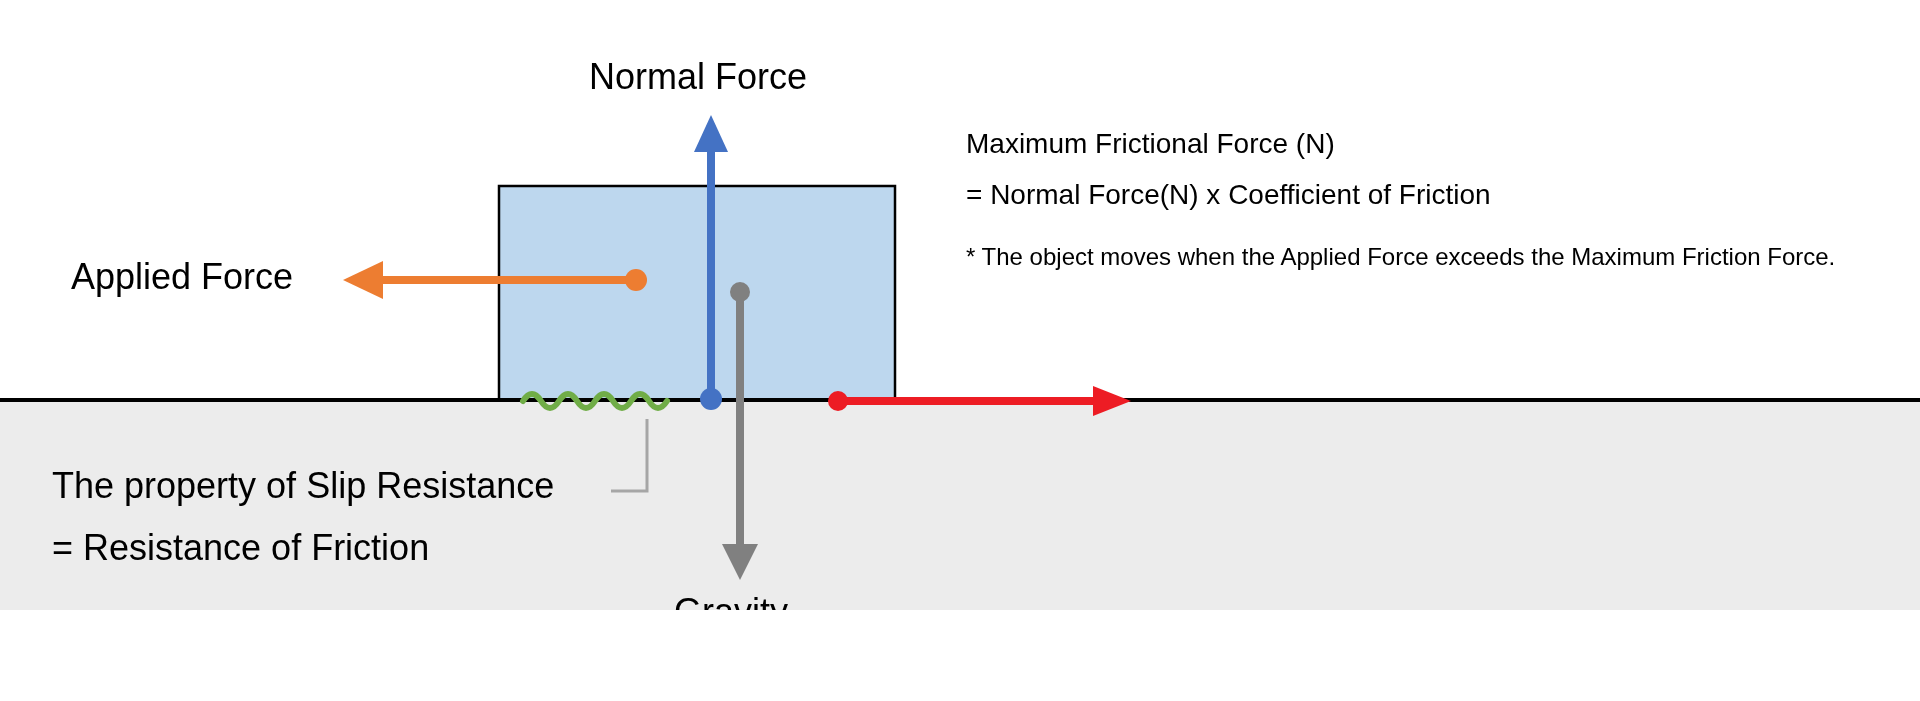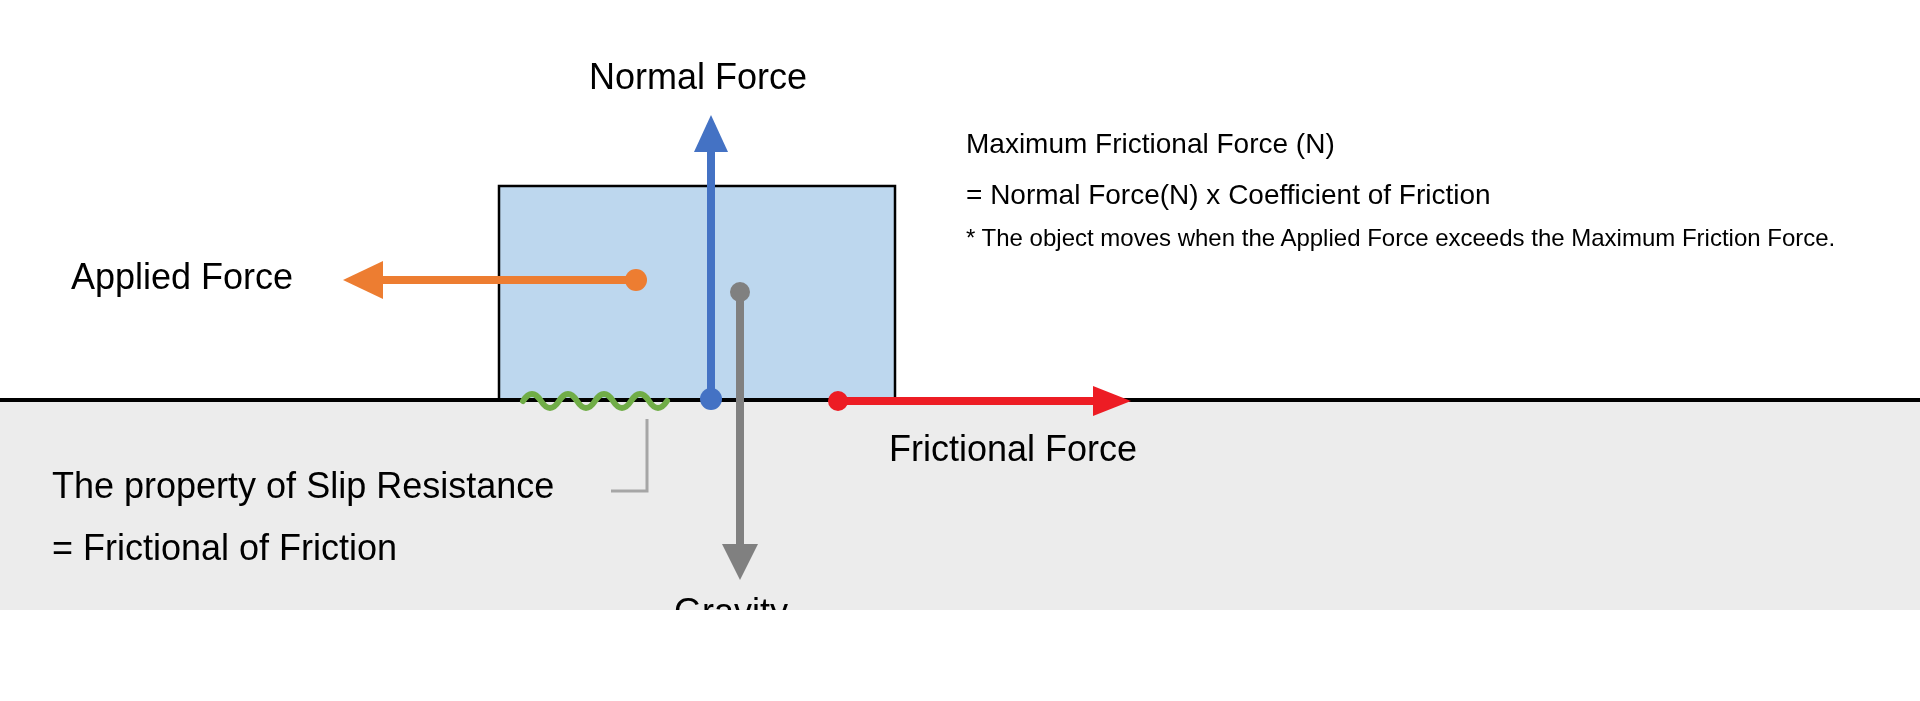--- a/index.html
+++ b/index.html
@@ -34,21 +34,21 @@
     left: 966px; top: 118px;
     white-space: nowrap;
   }
   #formula-block .formula-line {
     font-size: 28px;
     line-height: 51px;
   }
   #formula-block .formula-note {
     font-size: 24px;
     line-height: 30px;
-    margin-top: 3px;
+    margin-top: 22px;
   }
   #slip-note-block {
     position: absolute;
     left: 52px; top: 455px;
     white-space: nowrap;
     font-size: 36px;
     line-height: 62px;
   }
 </style>
 </head>
@@ -88,27 +88,26 @@
 
     <g>
       <line x1="838" y1="401" x2="1096" y2="401" stroke-width="8" stroke="#ED1C24"></line>
       <polygon points="1131,401 1093,386 1093,416" fill="#ED1C24"></polygon>
       <circle cx="838" cy="401" r="10" fill="#ED1C24"></circle>
     </g>
   </svg>
 
   <div class="label" id="normal-force-label">Normal Force</div>
   <div class="label" id="applied-force-label">Applied Force</div>
-  <div class="label" id="frictional-force-label">Frictional Force</div>
   <div class="label" id="gravity-label">Gravity</div>
 
   <div id="formula-block">
     <div class="formula-line">Maximum Frictional Force (N)</div>
     <div class="formula-line">= Normal Force(N) x Coefficient of Friction</div>
     <div class="formula-note">* The object moves when the Applied Force exceeds the Maximum Friction Force.</div>
   </div>
 
   <div id="slip-note-block">
     <div>The property of Slip Resistance</div>
-    <div>= Frictional of Friction</div>
+    <div>= Resistance of Friction</div>
   </div>
 
 </div>
 
 </body></html>

